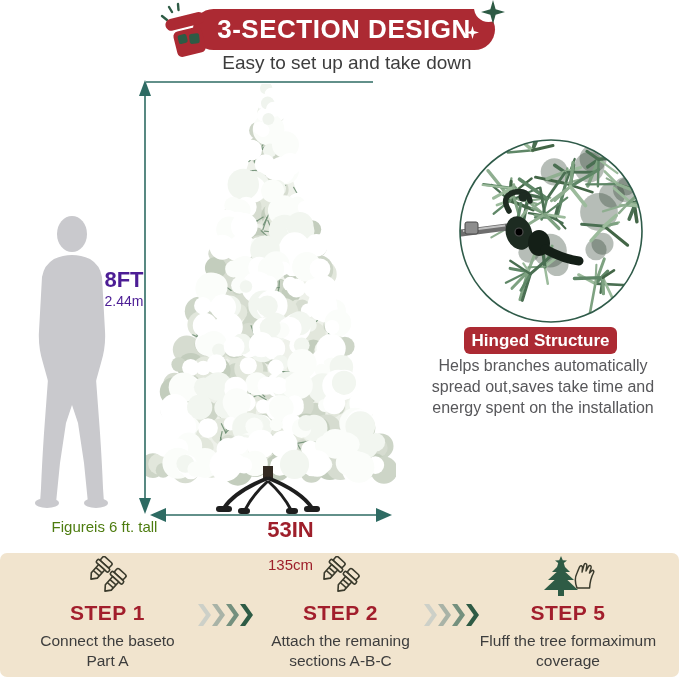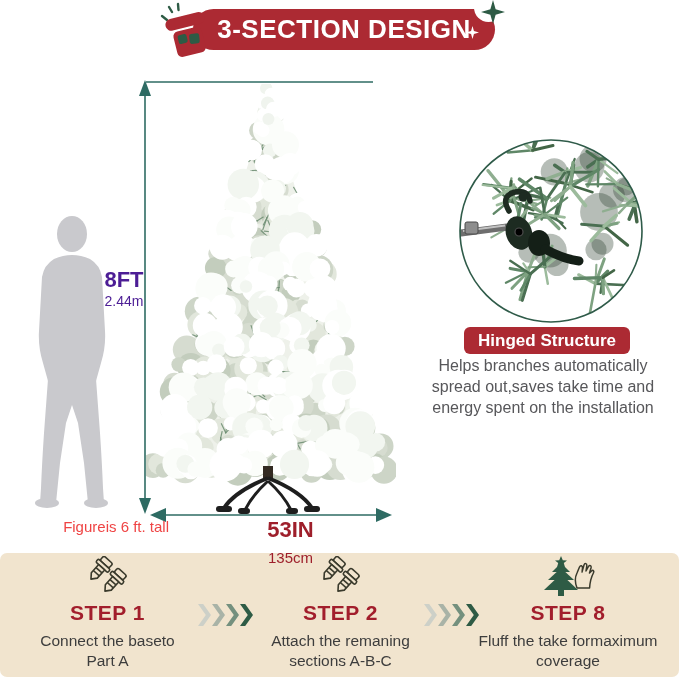--- a/index.html
+++ b/index.html
@@ -15,32 +15,32 @@
   .star-green{left:481px;top:0px;width:24px;height:24px;background:#2E5B45;}
   .star-white{left:466px;top:26px;width:13px;height:13px;background:#ffffff;}
   .gift{position:absolute;left:156px;top:0px;z-index:5;}
   .subtitle{position:absolute;left:217px;top:52px;width:260px;text-align:center;
             font-size:19px;color:#3d3d3d;z-index:2;}
 
   
   .tree-svg{position:absolute;left:146px;top:84px;z-index:0;}
   .dims{position:absolute;left:0;top:0;z-index:1;pointer-events:none;}
   .person-svg{position:absolute;left:24px;top:213px;z-index:0;}
-  .figure-caption{position:absolute;left:24px;top:518px;width:145px;text-align:right;
-                  font-size:15px;color:#ef4444;z-index:2;}
+  .figure-caption{position:absolute;left:32px;top:518px;width:145px;text-align:center;
+                  font-size:15px;color:#4d7c0f;z-index:2;}
   .height-label{position:absolute;left:101px;top:269px;width:46px;text-align:center;z-index:2;}
   .height-label .big{font-size:22px;font-weight:bold;color:#4c1d95;line-height:1;}
   .height-label .small{font-size:14px;color:#4c1d95;margin-top:2px;}
   .width-label{position:absolute;left:238px;top:519px;width:105px;text-align:center;z-index:2;}
   .width-label .big{font-size:22px;font-weight:bold;color:#9E1F2B;line-height:1;}
-  .width-label .small{font-size:15px;color:#9E1F2B;margin-top:8px;}
+  .width-label .small{font-size:15px;color:#9E1F2B;margin-top:15px;}
 
   
   .hinge-svg{position:absolute;left:457px;top:137px;z-index:0;}
-  .badge{position:absolute;left:464px;top:327px;width:166px;height:27px;background:#AC2A33;
+  .badge{position:absolute;left:464px;top:327px;width:153px;height:27px;background:#AC2A33;
          border-radius:6px;display:flex;align-items:center;justify-content:center;z-index:2;}
   .badge span{color:#fff;font-size:17px;font-weight:bold;}
   .feature-desc{position:absolute;left:418px;top:356px;width:250px;text-align:center;
                 font-size:16px;line-height:1.3;color:#57575a;z-index:2;}
 
   
   .steps{position:absolute;left:0;top:553px;width:679px;height:124px;background:#F1E4CE;border-radius:7px;}
   .step{position:absolute;top:3px;text-align:center;}
   .step-1{left:20px;width:175px;}
   .step-2{left:253px;width:175px;}
@@ -74,20 +74,21 @@
         <line x1="13" y1="7" x2="16" y2="12"></line>
         <line x1="22" y1="4" x2="22.5" y2="10"></line>
     </g>
     <g transform="rotate(-14 28 34)">
       <rect x="12" y="16" width="40" height="12" rx="6" fill="#AC2A33"></rect>
       <rect x="17" y="30" width="29" height="26" rx="5" fill="#AC2A33"></rect>
       <rect x="21" y="34" width="9" height="9" rx="2" fill="#2E5B45"></rect>
       <rect x="32" y="36" width="10" height="10" rx="2" fill="#2E5B45" transform="rotate(8 37 41)"></rect>
     </g>
   </svg>
+  <div class="subtitle">Easy to set up and take down</div>
 
   <svg id="tree-art" class="tree-svg" width="250" height="430" viewBox="0 0 250 430">
       <polygon points="122,16 6,390 238,390" fill="#eef1ea"></polygon>
       <circle cx="122.2" cy="28.9" r="10.8" fill="#e2e7dc"></circle>
       <circle cx="129.0" cy="28.3" r="10.8" fill="#d6dcd0"></circle>
       <circle cx="125.5" cy="51.2" r="10.1" fill="#cdd5c7"></circle>
       <circle cx="119.4" cy="44.4" r="12.0" fill="#e2e7dc"></circle>
       <circle cx="111.6" cy="46.5" r="8.5" fill="#cdd5c7"></circle>
       <circle cx="125.7" cy="68.3" r="7.1" fill="#e2e7dc"></circle>
       <circle cx="118.4" cy="70.2" r="13.6" fill="#c3cdbd"></circle>
@@ -982,18 +983,18 @@
           <g fill="#2E5B45">
             <polygon points="20,0 21.8,4.2 26,4.5 22.8,7 24,11.3 20,8.8 16,11.3 17.2,7 14,4.5 18.2,4.2"></polygon>
             <path d="M20,7 L11,16 H29 Z"></path>
             <path d="M20,12 L7,24 H33 Z"></path>
             <path d="M20,18 L3,34 H37 Z"></path>
             <rect x="17" y="34" width="6" height="6"></rect>
           </g>
           <path d="M36,32 C34,27 34,21 36,17 L38.5,11 C39.5,9 41.5,9.5 41.5,12 L41,16 L43,9 C43.8,6.8 46,7.3 45.8,9.8 L45,15 L47.5,10.5 C48.6,8.6 50.6,9.6 50,12 L48.5,17 L50.5,15 C52.2,13.6 53.4,15 52.4,17 C50.4,20.8 49,25 48.6,32 Z" fill="#F1E4CE" stroke="#3a3a2c" stroke-width="1.5" stroke-linejoin="round"></path>
         </svg>
       </div>
-      <div class="step-title">STEP 8</div>
-      <div class="step-desc">Fluff the take formaximum coverage</div>
+      <div class="step-title">STEP 5</div>
+      <div class="step-desc">Fluff the tree formaximum coverage</div>
     </div>
 
   </div>
 </div>
 
 </body></html>

